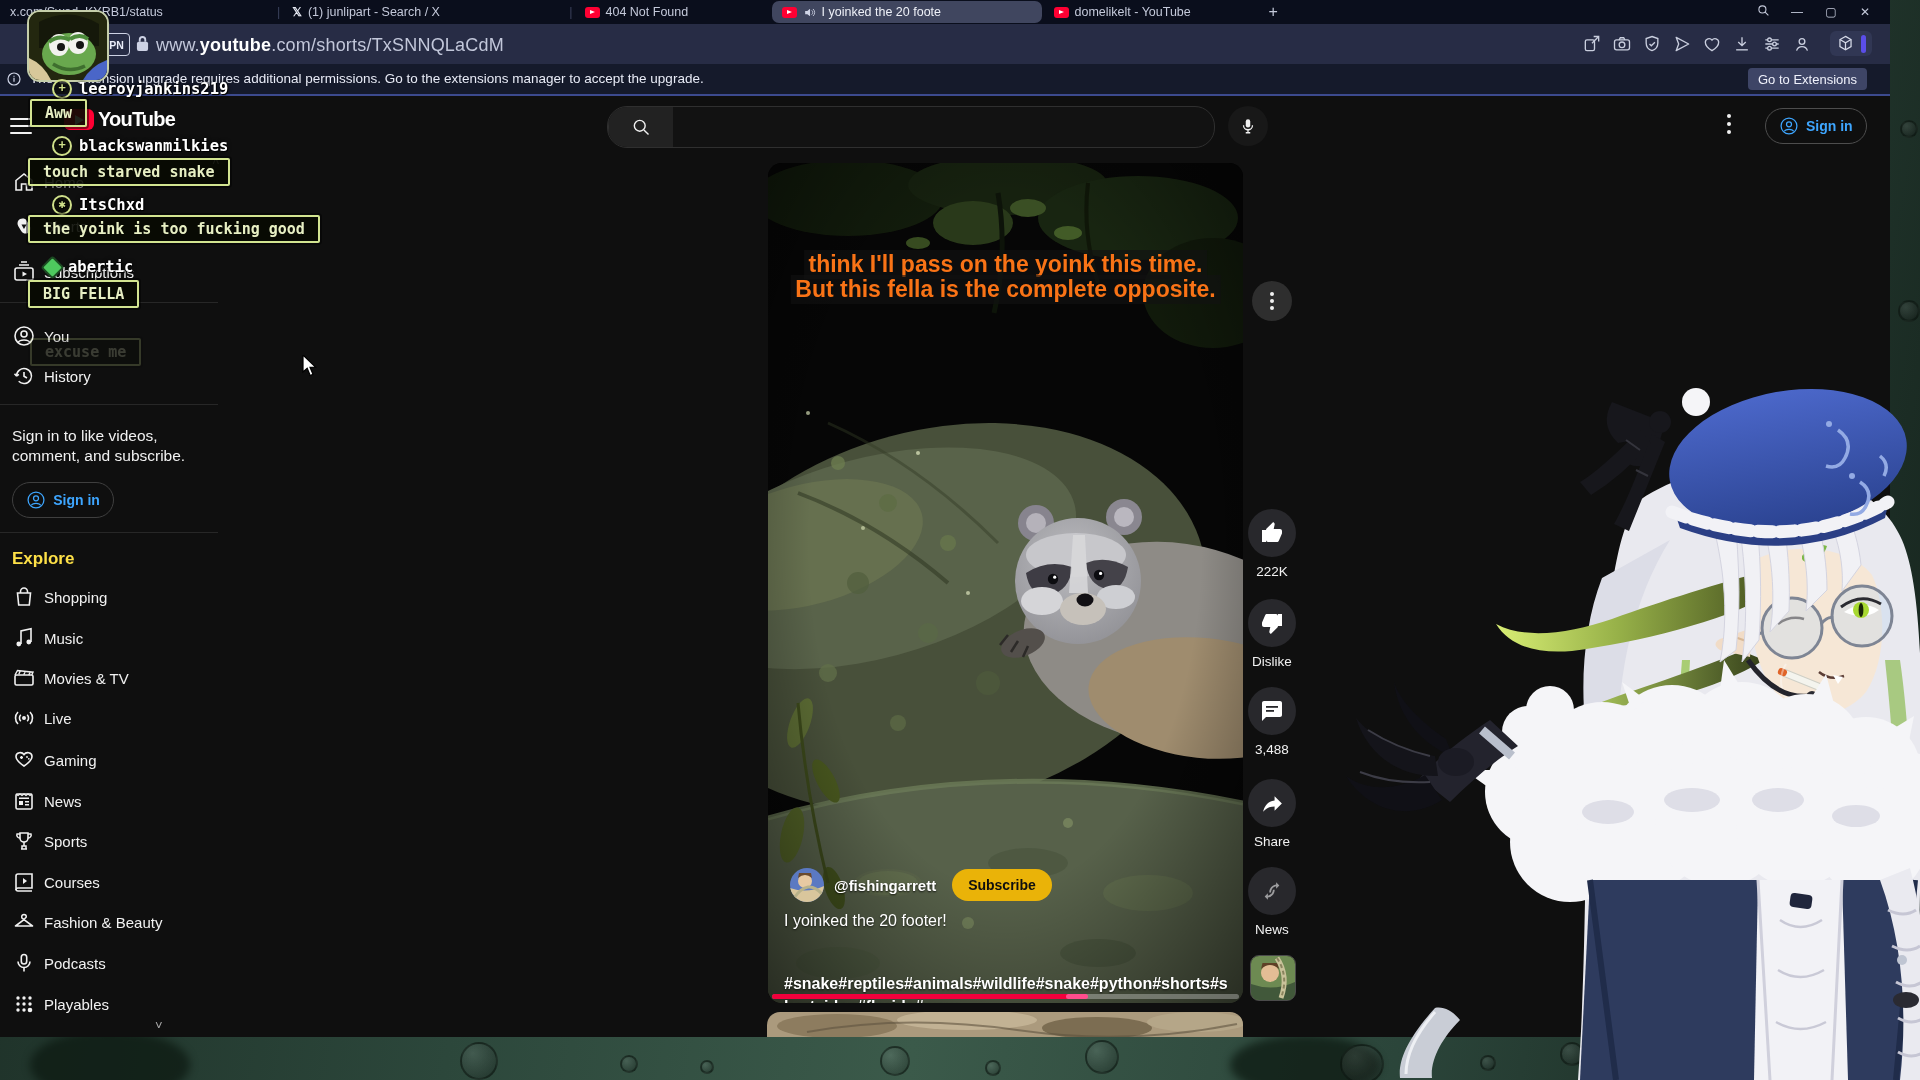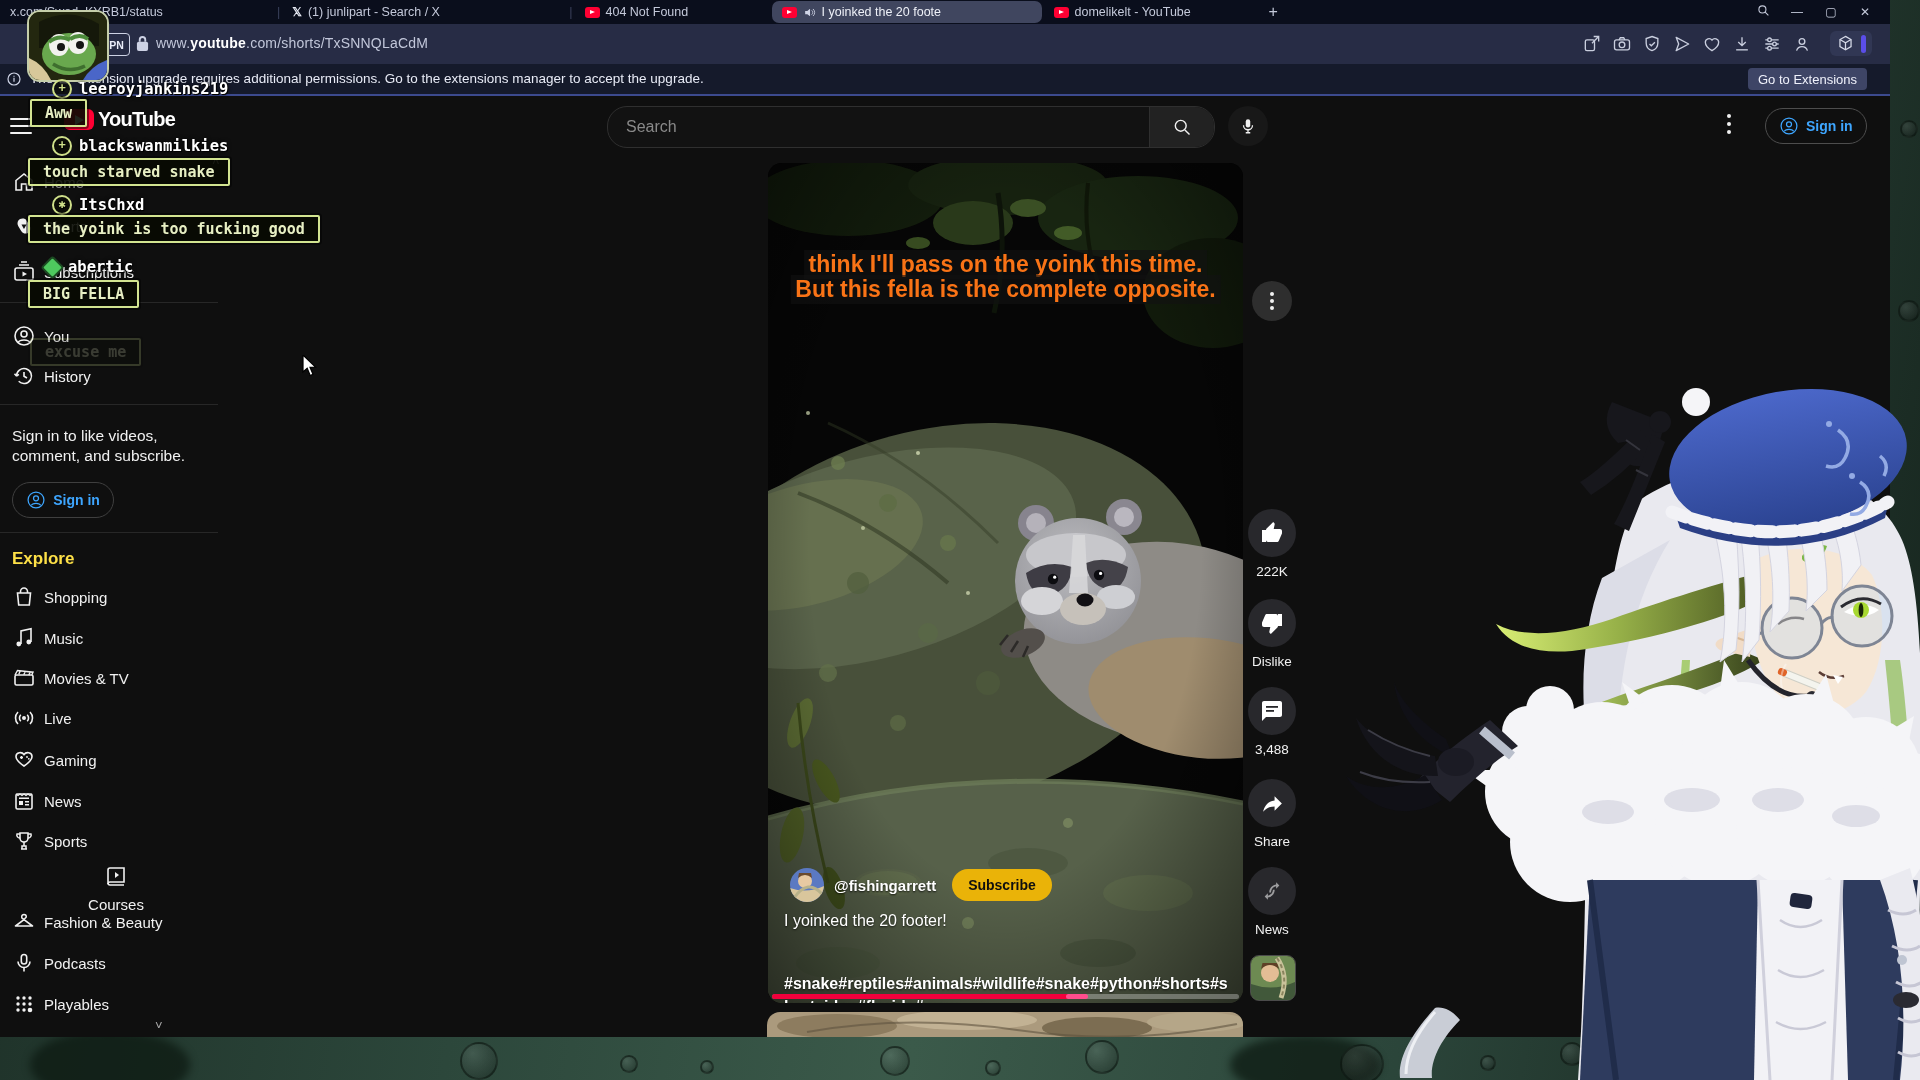--- a/index.html
+++ b/index.html
@@ -20,21 +20,21 @@
   .tabsep{color:#39405a;padding:0 2px;}
   .favicon-yt{width:15px;height:11px;background:#f03;border-radius:3px;position:relative;flex:0 0 auto;}
   .favicon-yt::after{content:"";position:absolute;left:5px;top:3px;border-left:5px solid #fff;border-top:2.8px solid transparent;border-bottom:2.8px solid transparent;}
   .favicon-x{font-weight:bold;color:#e8ebf5;font-size:12px;flex:0 0 auto;}
   .winctl{display:flex;align-items:center;gap:20px;margin-left:auto;padding-right:18px;color:#c4c9da;font-size:12px;}
   .winctl span{width:14px;text-align:center;}
 
   .toolbar{position:absolute;left:0;top:24px;width:1890px;height:40px;background:#272c45;display:flex;align-items:center;}
   .vpn-badge{position:absolute;left:96px;top:9px;width:32px;height:21px;border:1.5px solid #cdd2e4;border-radius:4px;color:#e9ecf8;font-size:10.5px;font-weight:bold;display:flex;align-items:center;justify-content:center;}
   .lockicon{position:absolute;left:136px;top:11px;}
-  .urltext{position:absolute;left:156px;top:11px;font-size:14px;letter-spacing:.2px;}
+  .urltext{position:absolute;left:156px;top:11px;font-size:18px;letter-spacing:.2px;}
   .urltext .dim{color:#c2c7da;} .urltext .strong{color:#ffffff;font-weight:bold;}
   .tb-icons{position:absolute;left:1582px;top:7px;display:flex;gap:10px;align-items:center;}
   .tb-icons svg{display:block;}
   .ext-slot{display:flex;align-items:center;gap:6px;background:#313754;border-radius:6px;padding:3px 6px;margin-left:8px;}
   .ext-pill{width:5px;height:18px;border-radius:3px;background:#5b4ee8;}
 
   .notifbar{position:absolute;left:0;top:64px;width:1890px;height:30px;background:#151a2b;border-bottom:2px solid #3c4a8e;color:#e8ebf6;font-size:13.5px;display:flex;align-items:center;}
   .notif-text{position:absolute;left:30px;top:7px;display:flex;gap:5px;align-items:center;}
   .goto-ext{position:absolute;left:1748px;top:4px;height:22px;background:#3e4566;border-radius:4px;color:#eff1fb;font-size:13px;display:flex;align-items:center;padding:0 10px;}
 
@@ -238,21 +238,20 @@
       <div class="hamb">
           <i></i>
           <i></i>
           <i></i>
         </div>
       <div class="ytlogo">
         <div class="play"></div>
         <span class="word">YouTube</span>
       </div>
       <div class="searchwrap">
-        <input placeholder="Search" style="">
         <div class="searchbtn">
           <svg width="20" height="20" viewBox="0 0 24 24">
               <circle cx="10.5" cy="10.5" r="6.5" stroke="#f1f1f1" stroke-width="1.7" fill="none"></circle>
               <path d="M15.5 15.5l5.5 5.5" stroke="#f1f1f1" stroke-width="1.7"></path>
             </svg>
         </div>
       </div>
       <div class="micbtn">
         <svg width="18" height="18" viewBox="0 0 24 24">
             <rect x="9" y="3" width="6" height="11" rx="3" fill="#f1f1f1"></rect>
@@ -379,21 +378,21 @@
         <span>News</span>
       </div>
       <div class="srow" style="top:727px;">
         <svg width="24" height="24" viewBox="0 0 24 24">
             <path d="M8 4h8v5a4 4 0 0 1-8 0z" stroke="#f1f1f1" stroke-width="1.6" fill="none"></path>
             <path d="M8 5H5a3 3 0 0 0 3.2 4M16 5h3A3 3 0 0 1 15.8 9" stroke="#f1f1f1" stroke-width="1.5" fill="none"></path>
             <path d="M12 13v4M9 20h6M10 17h4v3h-4z" stroke="#f1f1f1" stroke-width="1.5" fill="none"></path>
           </svg>
         <span>Sports</span>
       </div>
-      <div class="srow" style="top:768px;flex-direction:column;">
+      <div class="srow" style="top:768px;">
         <svg width="24" height="24" viewBox="0 0 24 24">
             <path d="M4 19V6a2 2 0 0 1 2-2h14v14H6a2 2 0 0 0-2 2z" stroke="#f1f1f1" stroke-width="1.6" fill="none"></path>
             <path d="M4 19a2 2 0 0 0 2 2h14" stroke="#f1f1f1" stroke-width="1.6" fill="none"></path>
             <path d="M11 8l4 3-4 3z" fill="#f1f1f1"></path>
           </svg>
         <span>Courses</span>
       </div>
       <div class="srow" style="top:808px;">
         <svg width="24" height="24" viewBox="0 0 24 24">
             <path d="M12 9a2.3 2.3 0 1 1 2.3-2.3c0 1.2-2.3 1.5-2.3 3z" stroke="#f1f1f1" stroke-width="1.5" fill="none"></path>

